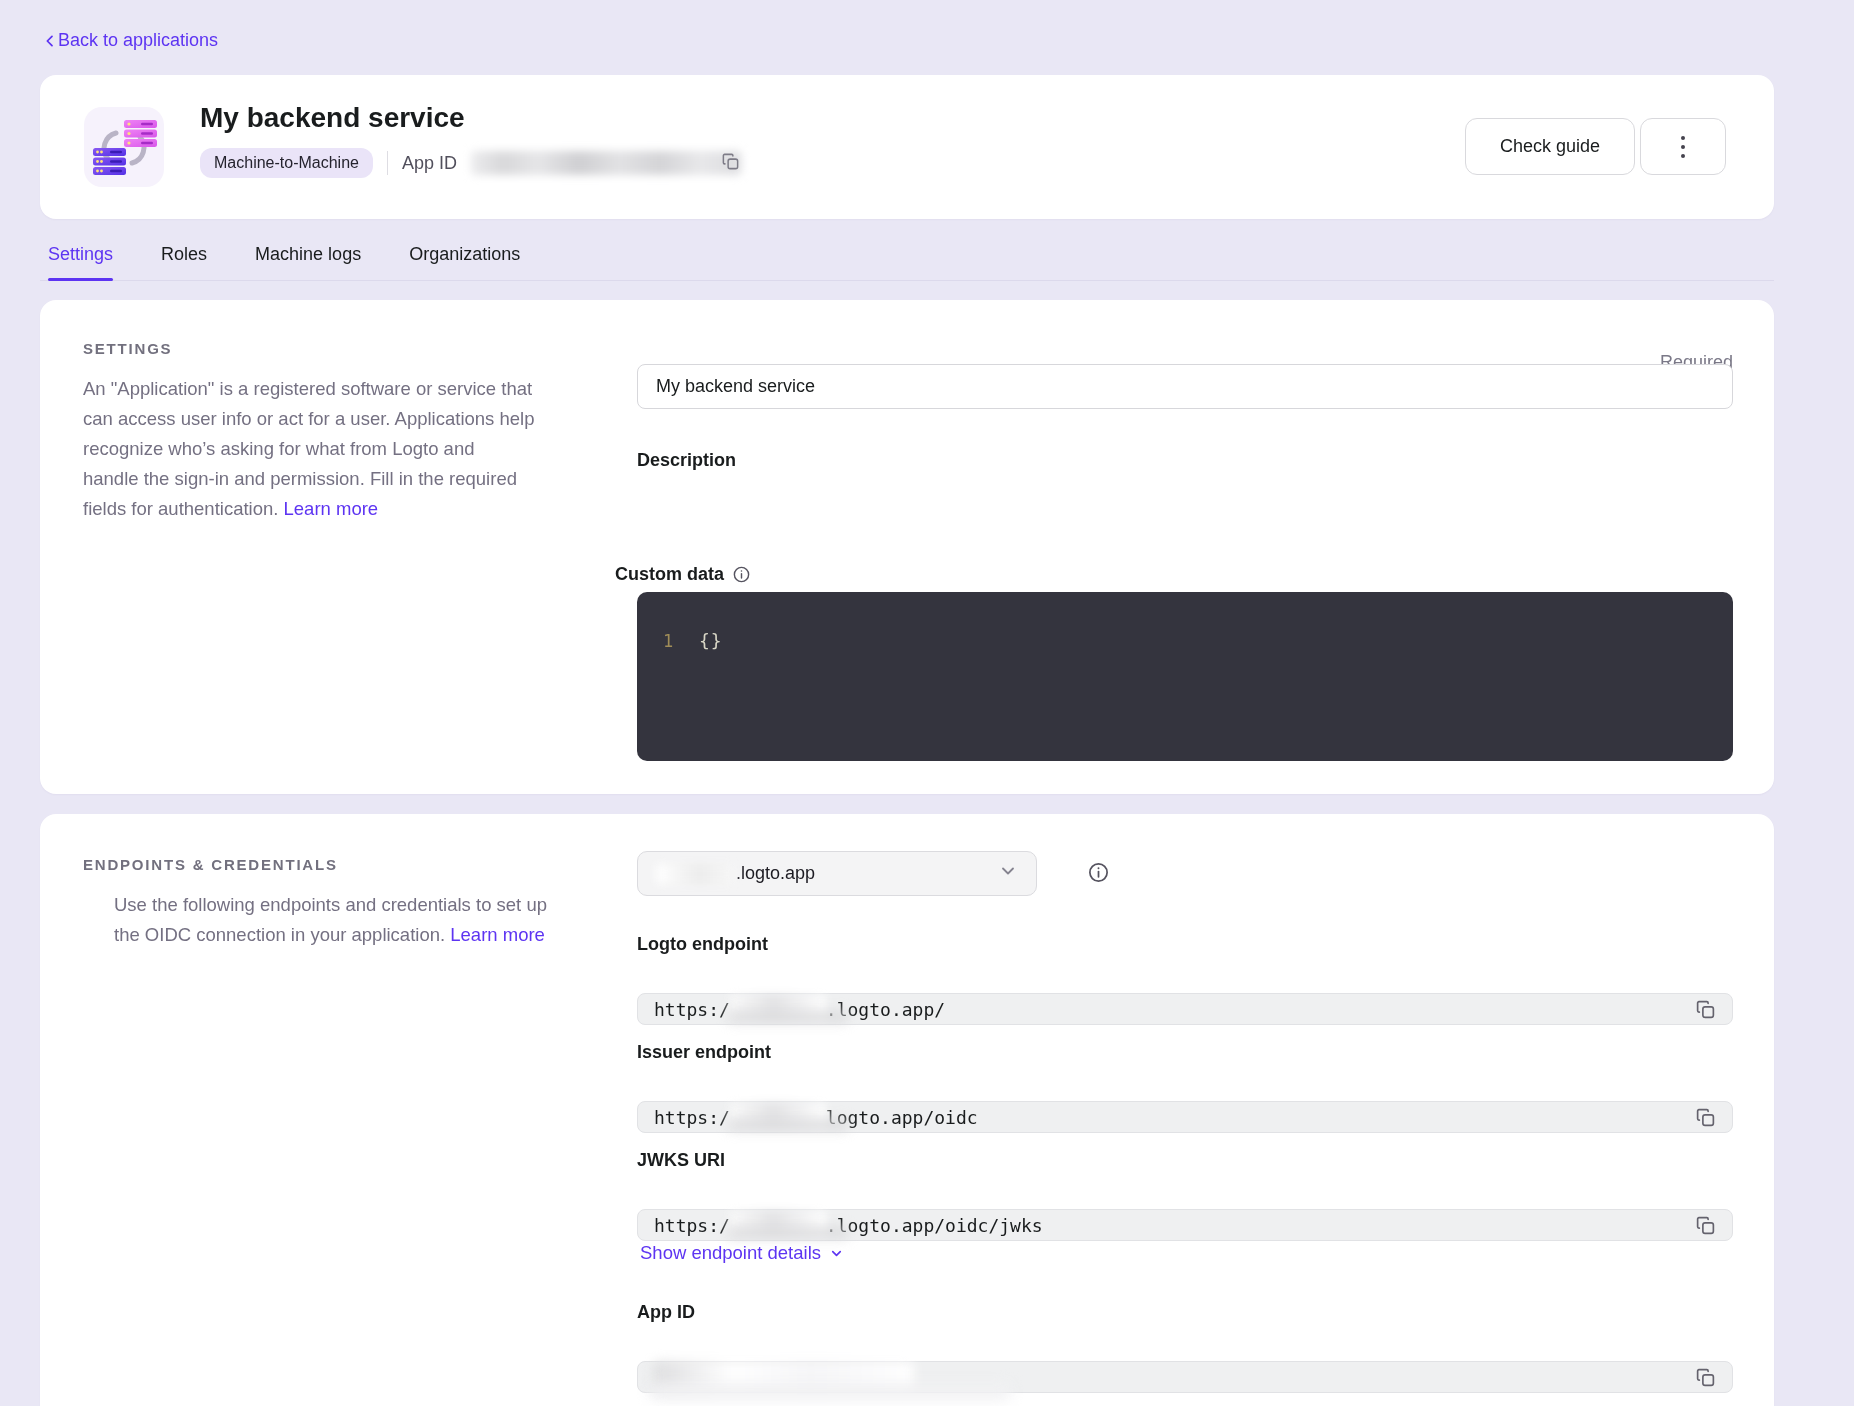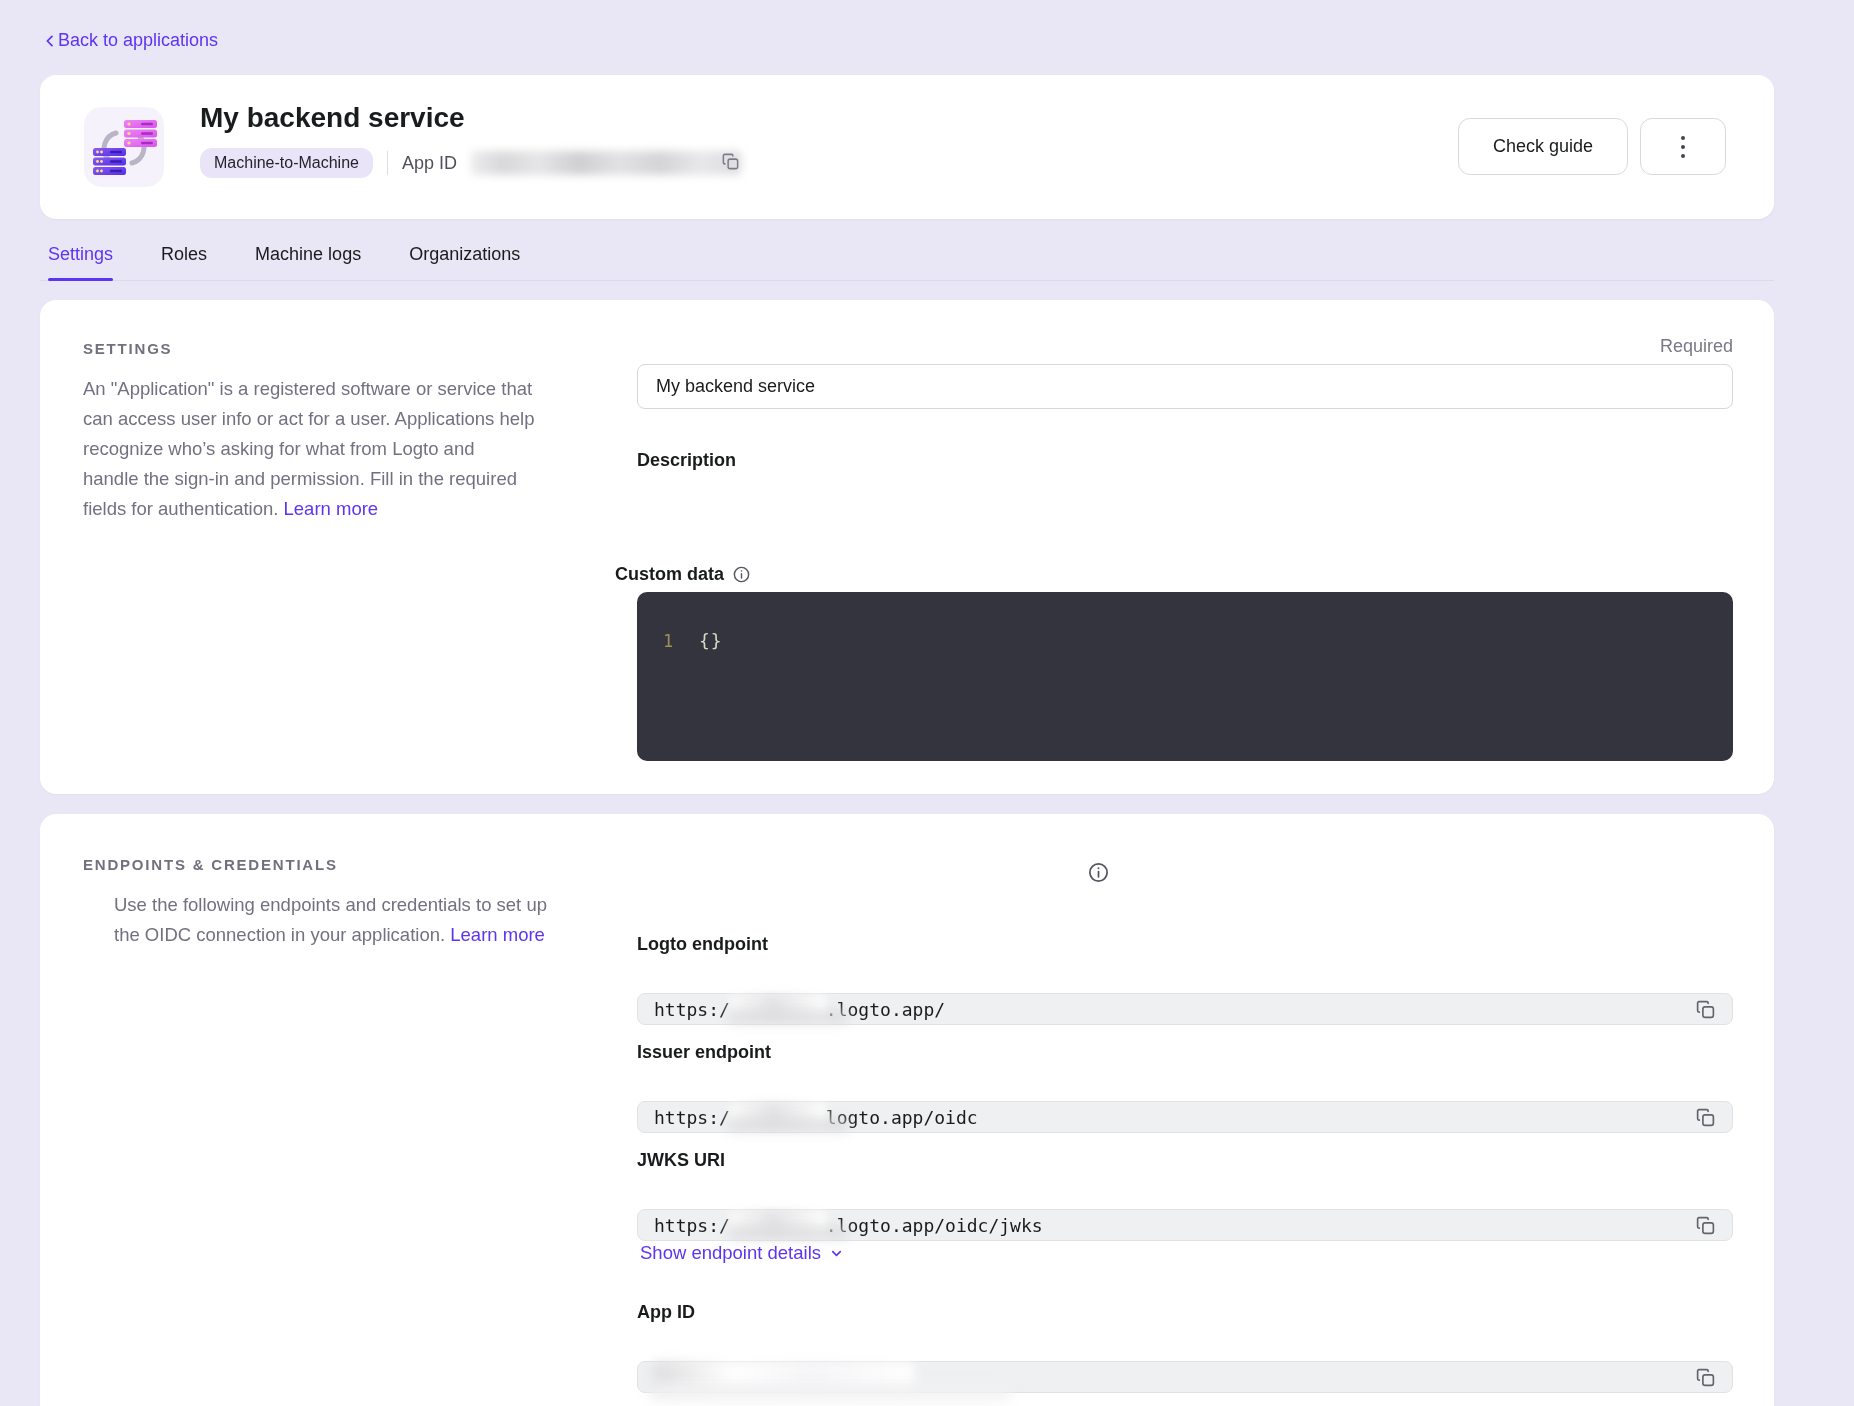--- a/index.html
+++ b/index.html
@@ -48,21 +48,21 @@
   .meta-divider { width:1px; height:24px; background:#dedde3; }
   .appid-label { font-size:18px; color:#514f5c; }
   .blur-chip {
     display:inline-block; height:24px; width:270px; border-radius:4px;
     background:linear-gradient(90deg,#ececee 0%,#d8d8da 12%,#e6e6e8 25%,#cfcfd2 40%,#e2e2e4 55%,#d4d4d7 70%,#e8e8ea 85%,#dcdcdf 100%);
     filter:blur(4px);
   }
   .header-copy { margin-left:-34px; opacity:.85; cursor:pointer; }
   .header-actions {
     position:absolute; right:48px; top:43px; height:57px;
-    display:flex; gap:12px;
+    display:flex; gap:5px;
   }
   .btn-outline {
     height:57px; padding:0 34px;
     background:#fff; border:1px solid #d9d9dd; border-radius:12px;
     font-size:18px; font-weight:500; color:#191c1d;
     display:flex; align-items:center; justify-content:center; cursor:pointer;
     font-family:"Liberation Sans", sans-serif;
   }
   .btn-kebab { width:86px; padding:0; }
   .kebab-dots { display:flex; flex-direction:column; gap:5px; }
@@ -266,21 +266,21 @@
 </div>
 
 <div class="card settings-card">
   <div class="sec-head" style="top:40px;">SETTINGS</div>
   <div class="sec-desc" style="top:74px;">
     <span>An "Application" is a registered software or service that can access user info or act for a user. Applications help recognize who’s asking for what from Logto and handle the sign-in and permission. Fill in the required fields for authentication.</span>
     <span class="learn-more">Learn more</span>
   </div>
 
   <div class="field-label" style="left:597px; top:36px;margin-top:40px;">Application name</div>
-  <div class="required-tag" style="top:36px;text-align:center;">Required</div>
+  <div class="required-tag" style="top:52px;text-align:center;">Required</div>
   <input class="text-input" style="top: 64px;" type="text" value="My backend service">
 
   <div class="field-label" style="left:597px; top:150px;">Description</div>
 
   <div class="field-label label-with-icon" style="left:575px; top:264px;">
     <span>Custom data</span>
     <span style="display:flex;">
       <svg width="19" height="19" viewBox="0 0 24 24" fill="none" stroke="#55535f" stroke-width="1.8" stroke-linecap="round">
           <circle cx="12" cy="12" r="9"></circle>
           <line x1="12" y1="11" x2="12" y2="16.5"></line>
@@ -297,20 +297,29 @@
   </div>
 </div>
 
 <div class="card endpoints-card">
   <div class="sec-head" style="top:42px;">ENDPOINTS &amp; CREDENTIALS</div>
   <div class="sec-desc" style="top:76px;margin-left:31px;">
     <span>Use the following endpoints and credentials to set up the OIDC connection in your application.</span>
     <span class="learn-more">Learn more</span>
   </div>
 
+  <div class="domain-select">
+    <span class="domain-blur"></span>
+    <span>.logto.app</span>
+    <span class="chev">
+      <svg width="20" height="20" viewBox="0 0 24 24" fill="none" stroke="#85838f" stroke-width="2.2" stroke-linecap="round" stroke-linejoin="round">
+          <path d="M6 9l6 6 6-6"></path>
+        </svg>
+    </span>
+  </div>
   <span class="select-info">
     <svg width="23" height="23" viewBox="0 0 24 24" fill="none" stroke="#55535f" stroke-width="1.8" stroke-linecap="round">
         <circle cx="12" cy="12" r="9"></circle>
         <line x1="12" y1="11" x2="12" y2="16.5"></line>
         <circle cx="12" cy="7.6" r="1" fill="#55535f" stroke="none"></circle>
       </svg>
   </span>
 
   <div class="field-label" style="left:597px; top:120px;">Logto endpoint</div>
   <div class="readonly-field" style="top:148px;">

